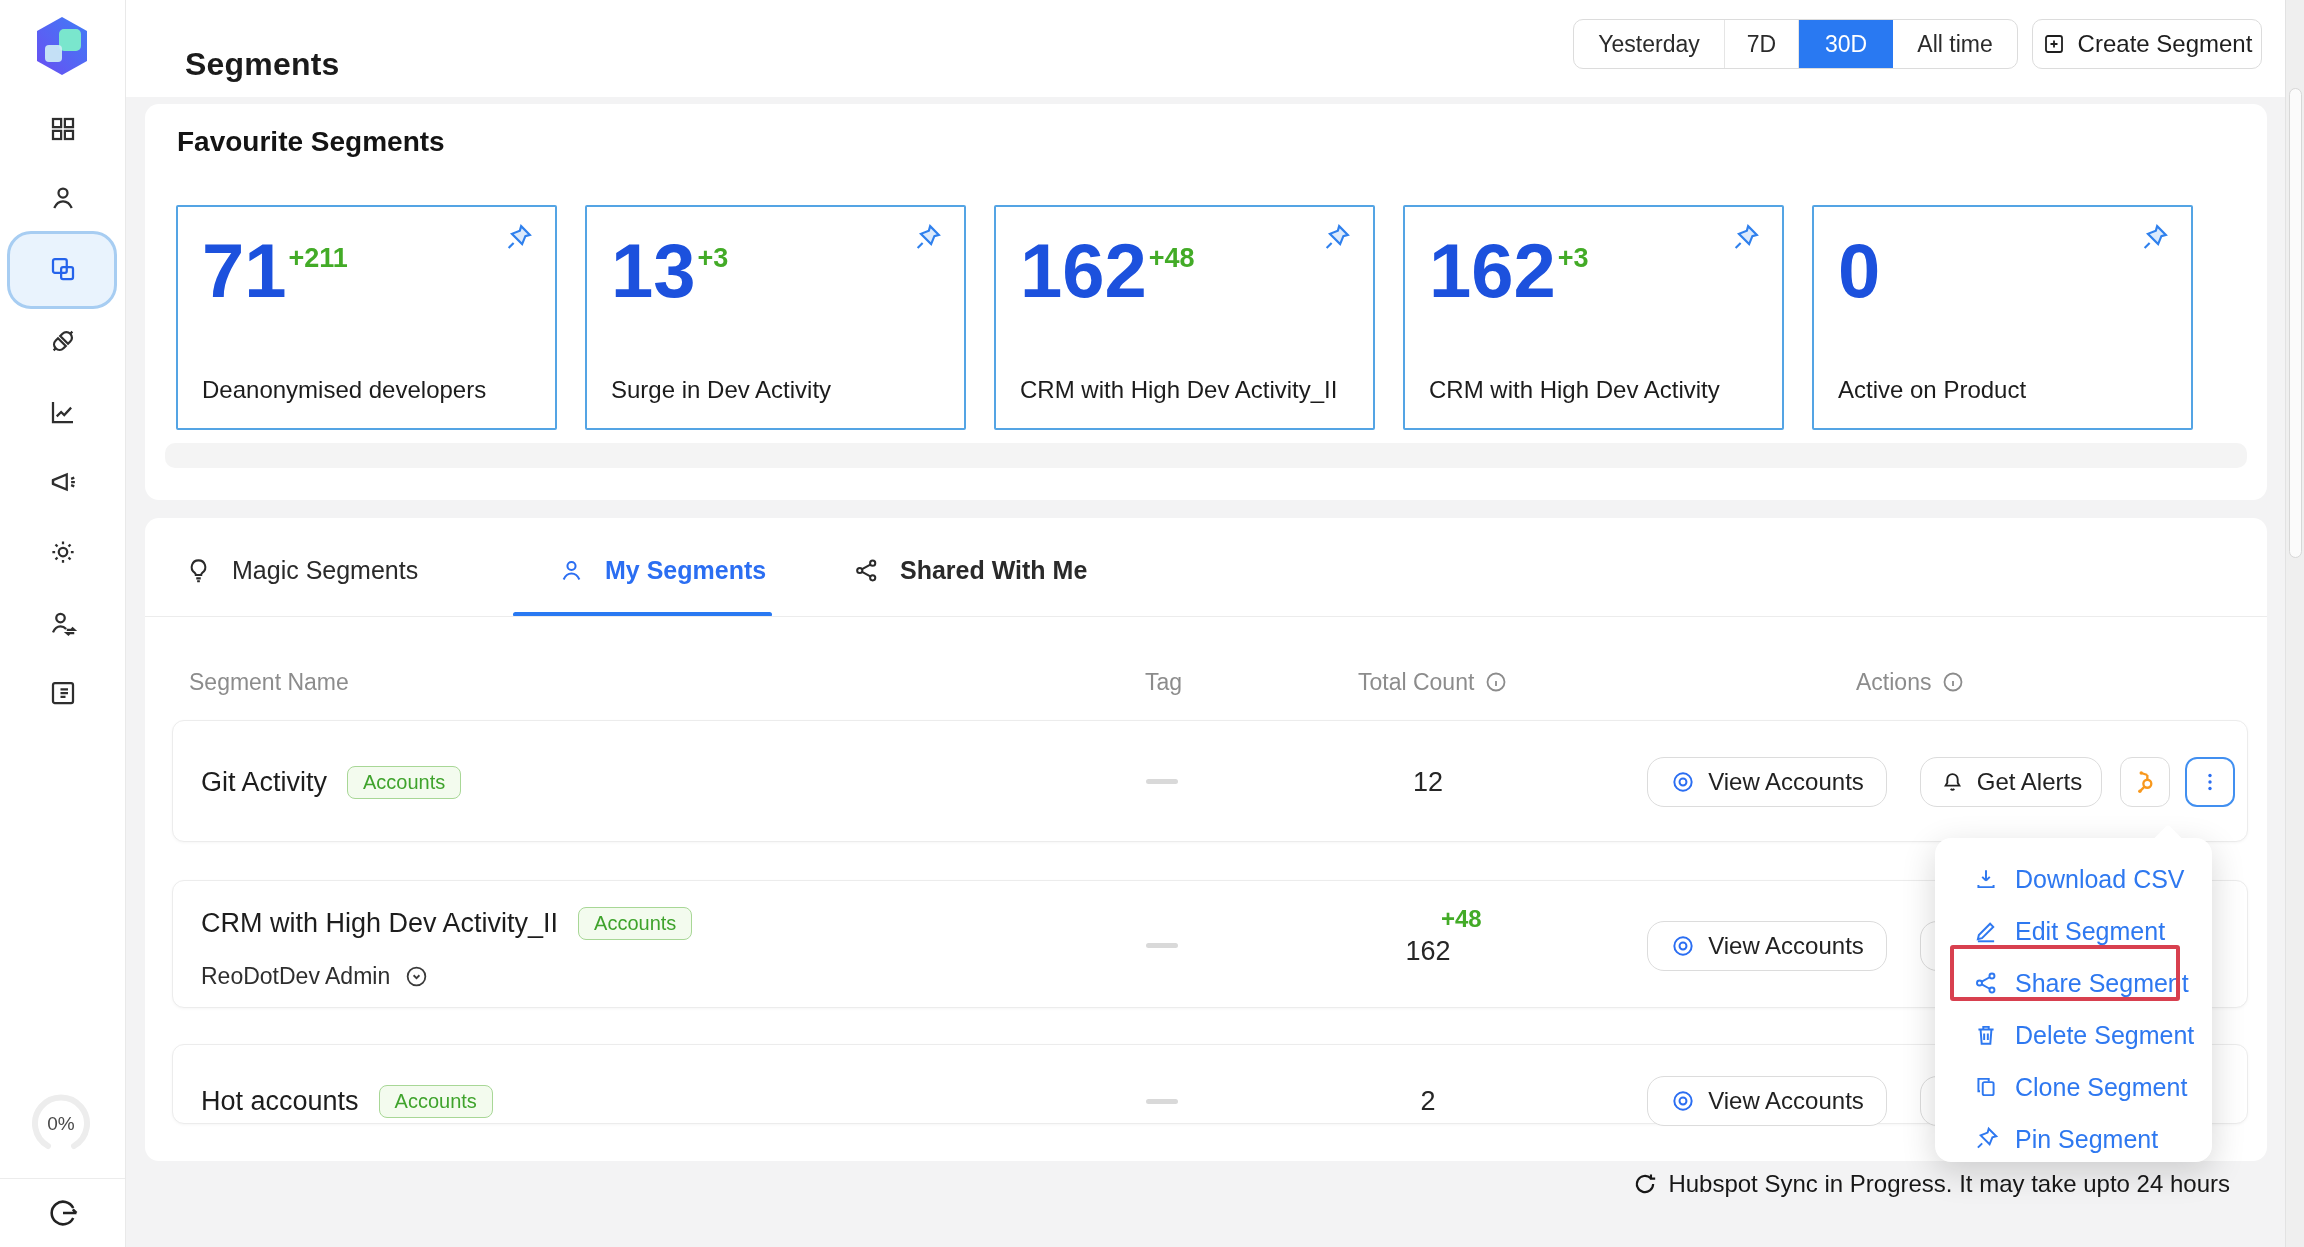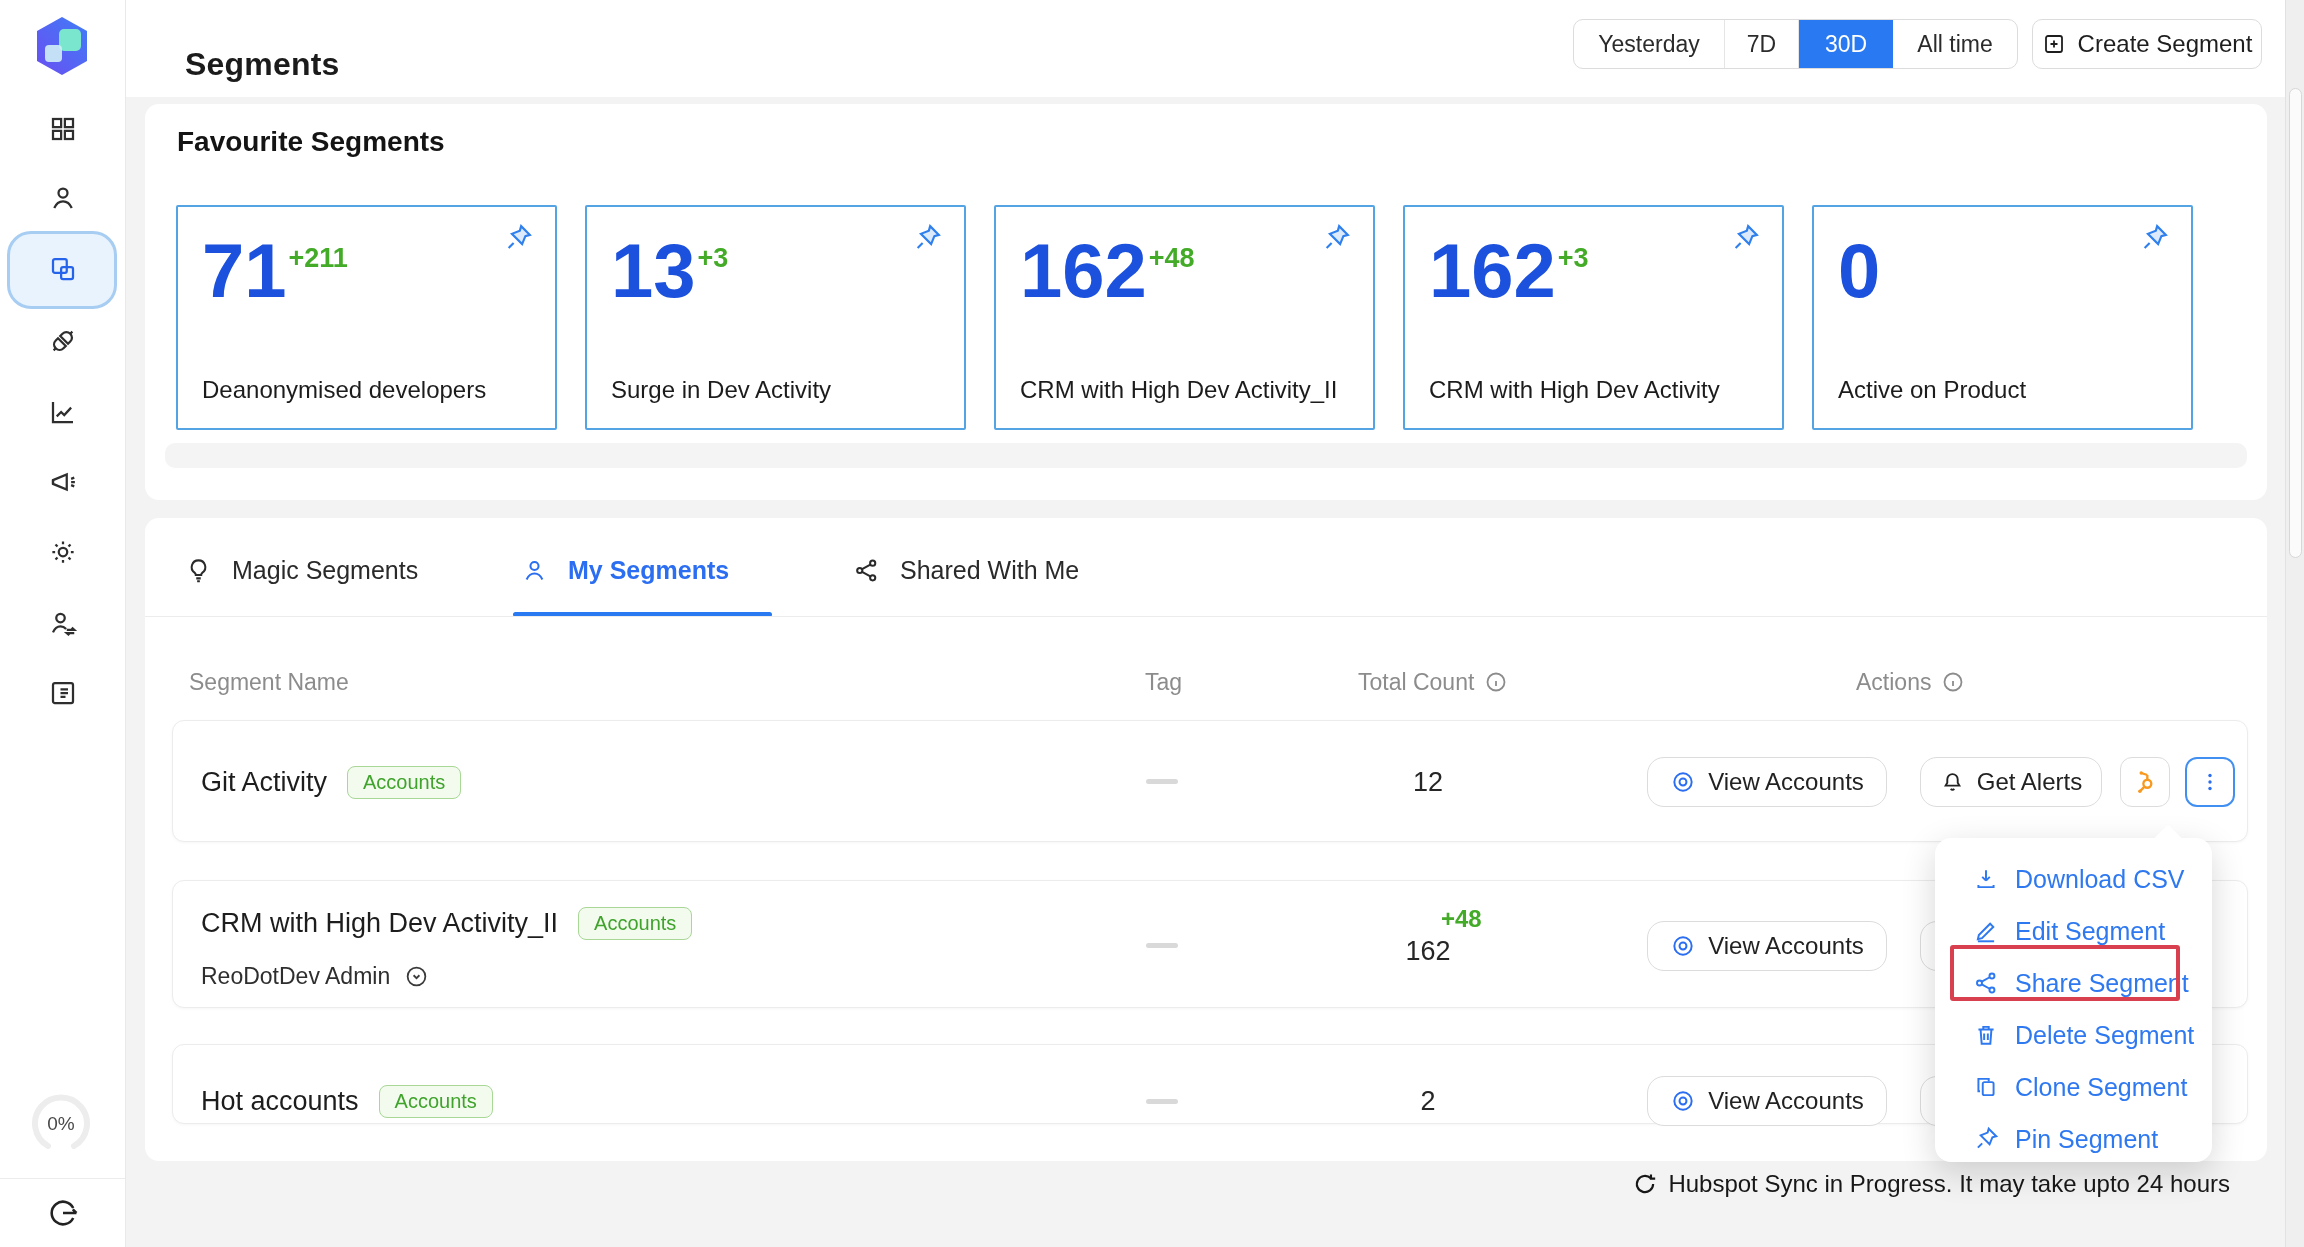--- a/index.html
+++ b/index.html
@@ -253,28 +253,28 @@
 
 <div class="abs main-section">
 
   <div class="abs tab" style="left:40px;">
     <svg viewBox="0 0 24 24" fill="none" stroke="currentColor" stroke-width="1.8">
       <path d="M12 3a6 6 0 0 1 3.5 10.9c-.8.6-1.1 1.3-1.1 2.1h-4.8c0-.8-.3-1.5-1.1-2.1A6 6 0 0 1 12 3z"></path>
         <path d="M10 19h4M10.8 21.5h2.4"></path>
     </svg>
     <span>Magic Segments</span>
   </div>
-  <div class="abs tab active" style="left:376px;">
+  <div class="abs tab active" style="left:413px;">
     <svg viewBox="0 0 24 24" fill="none" stroke="currentColor" stroke-width="1.8">
       <circle cx="12" cy="8" r="3.6"></circle>
         <path d="M5 20c1.6-3.8 4.2-5.4 7-5.4s5.4 1.6 7 5.4"></path>
     </svg>
     <span>My Segments</span>
   </div>
-  <div class="abs tab" style="left:708px;">
+  <div class="abs tab" style="left:708px;font-weight:bold;">
     <svg viewBox="0 0 24 24" fill="none" stroke="currentColor" stroke-width="1.8">
       <circle cx="6" cy="12" r="2.3"></circle>
         <circle cx="17.5" cy="5.5" r="2.3"></circle>
         <circle cx="17.5" cy="18.5" r="2.3"></circle>
       <path d="M8.1 10.8l7.3-4.1M8.1 13.2l7.3 4.1"></path>
     </svg>
     <span>Shared With Me</span>
   </div>
   <div class="abs tab-underline"></div>
   <div class="abs tabs-divider"></div>

